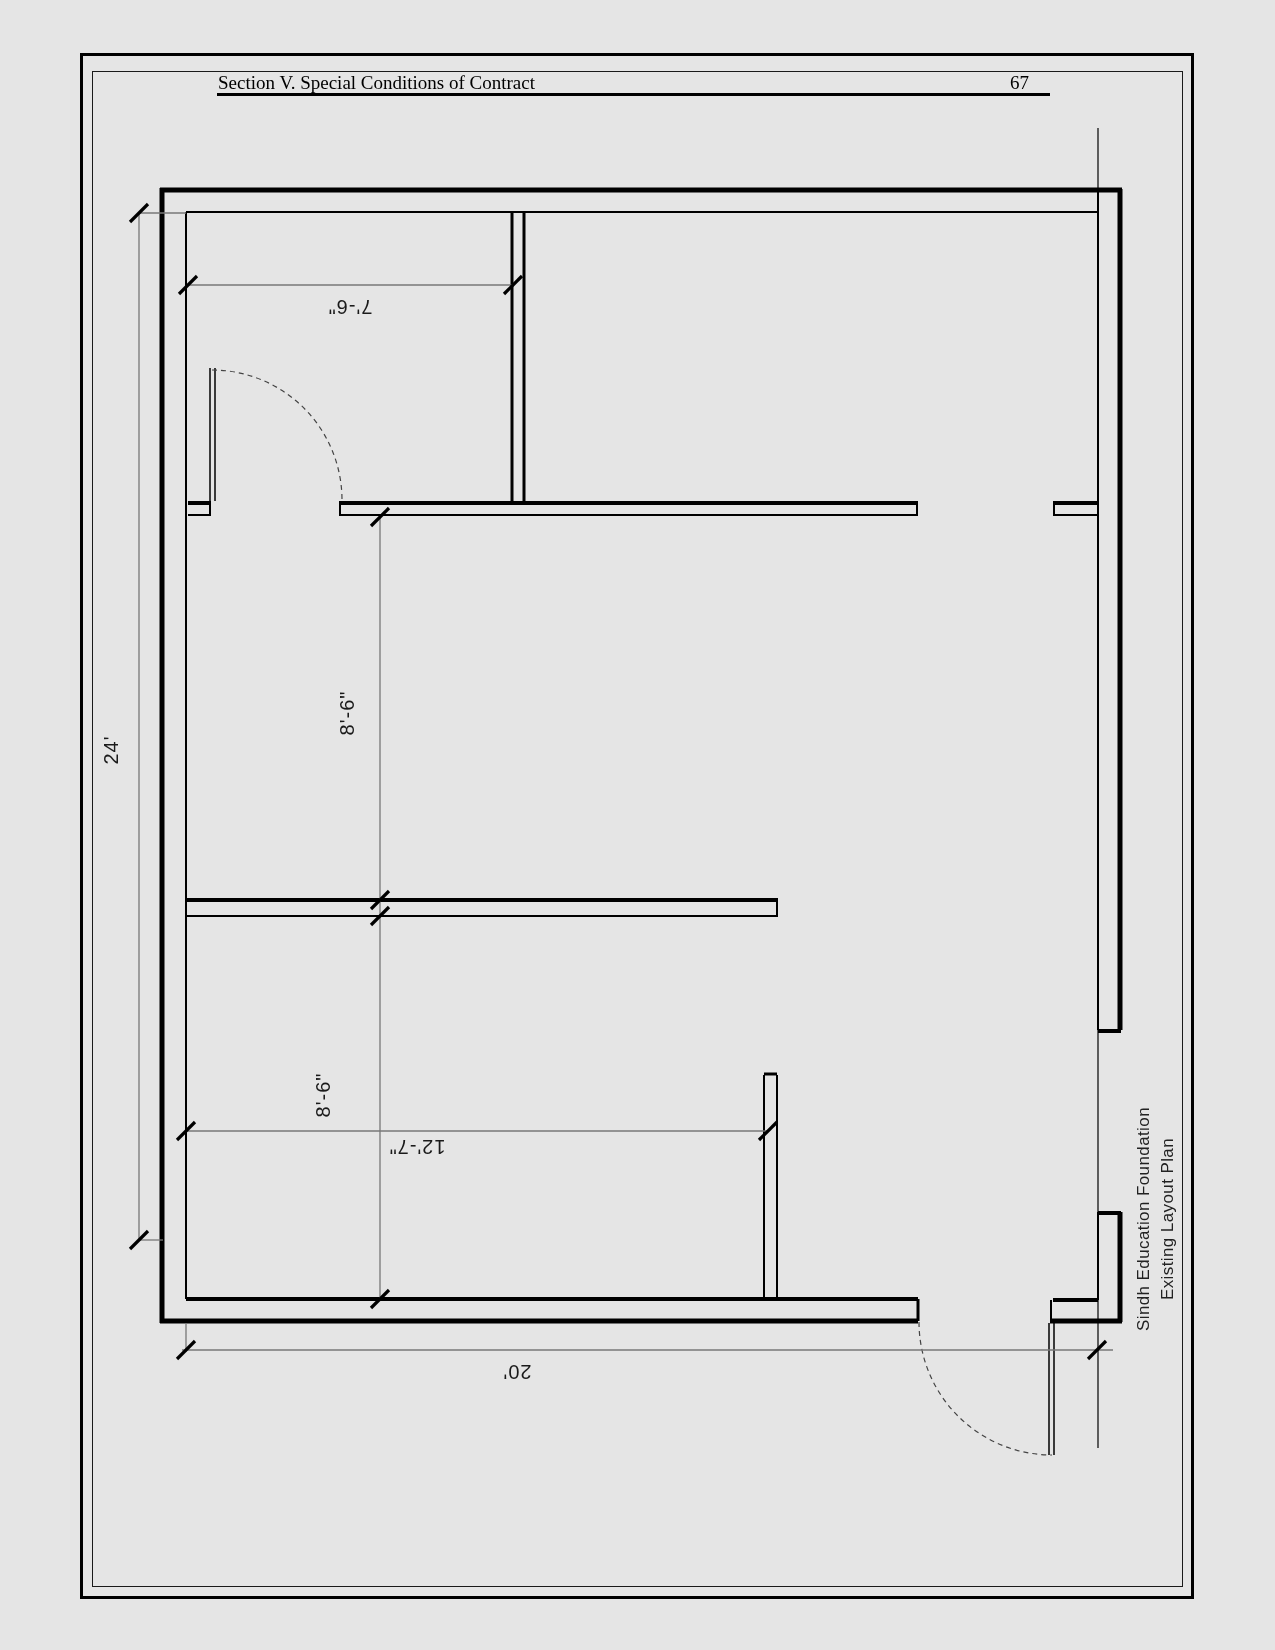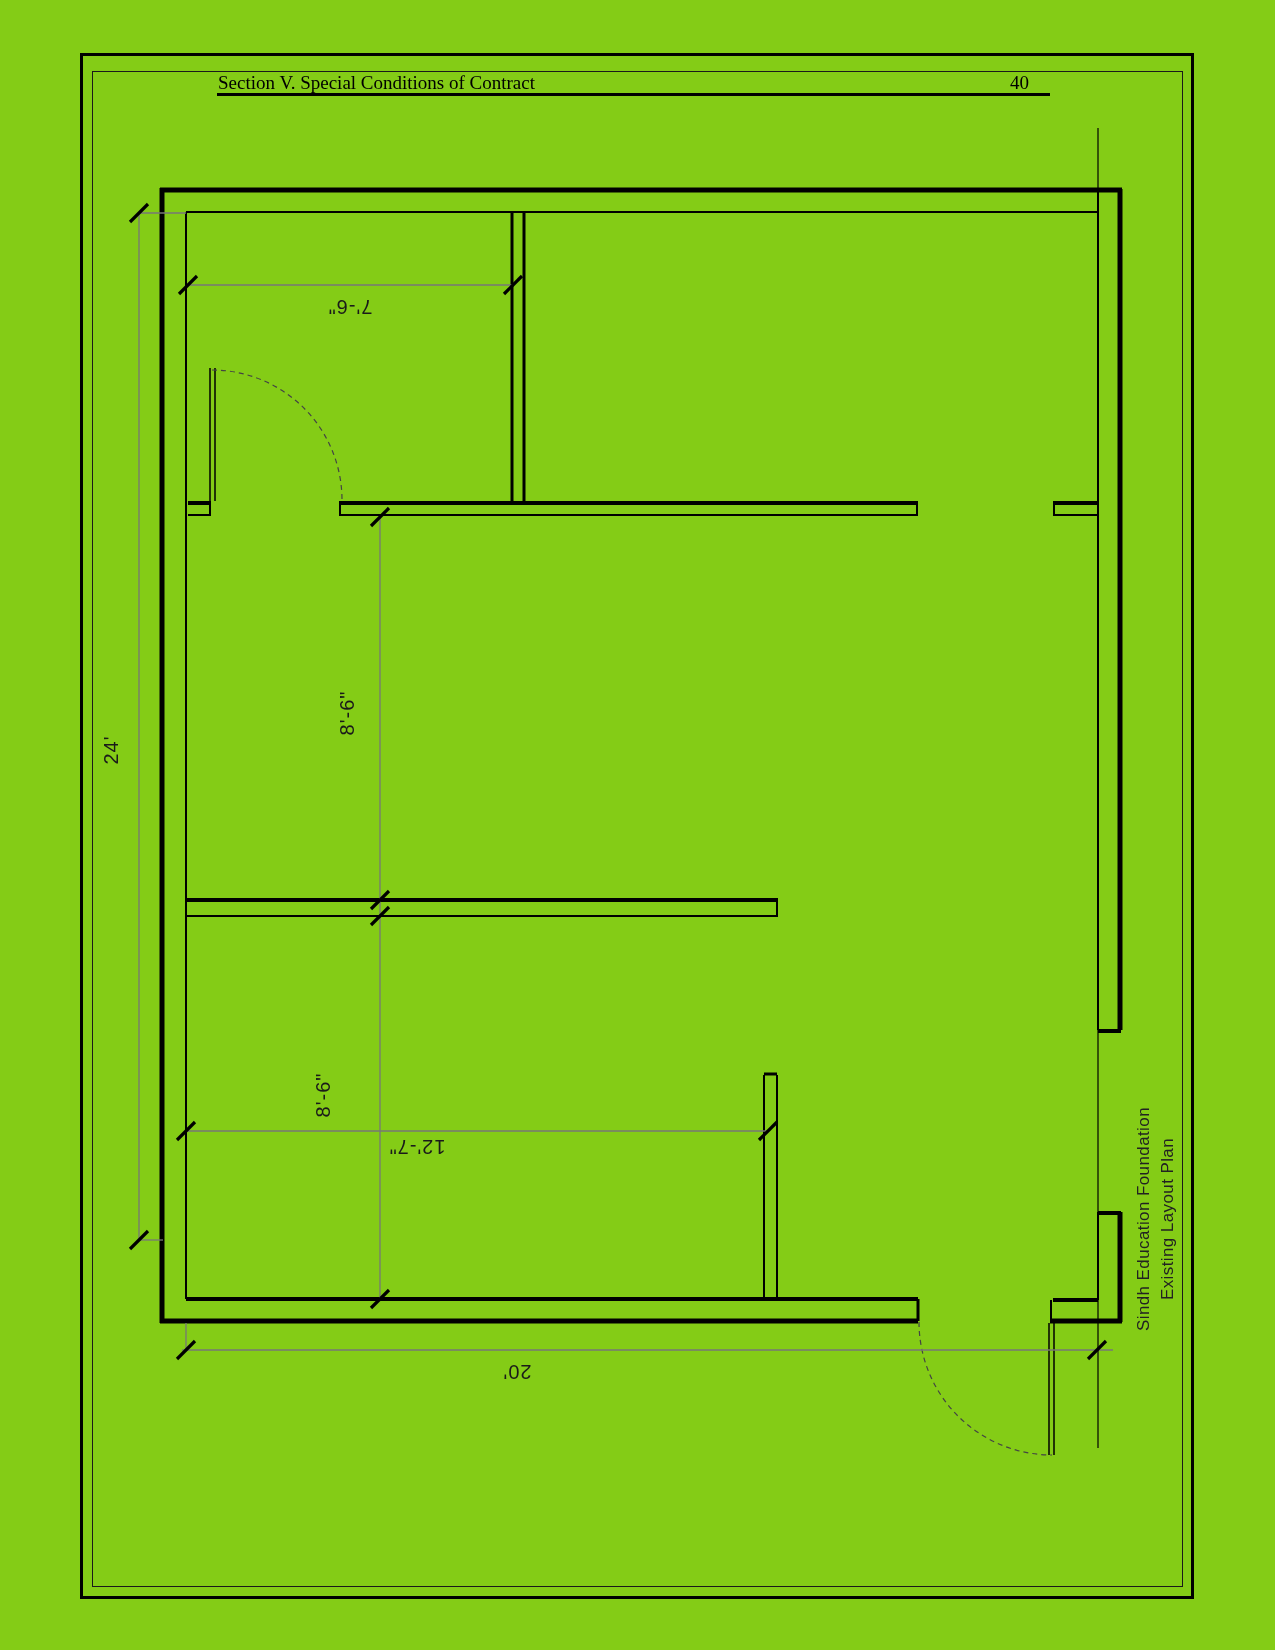--- a/index.html
+++ b/index.html
@@ -1,17 +1,17 @@
 <!DOCTYPE html>
 <html><head>
 <meta charset="utf-8">
 <style>
   html,body{margin:0;padding:0;background:#fff;}
   .page{
-    position:relative;width:1275px;height:1650px;background:#84cc16;
+    position:relative;width:1275px;height:1650px;background:#e5e5e5;
     font-family:"Liberation Serif",serif;overflow:hidden;text-decoration:underline;
   }
   .border-outer{
     position:absolute;left:80px;top:53px;width:1114px;height:1546px;
     border:3px solid #000;box-sizing:border-box;
   }
   .border-inner{
     position:absolute;left:92px;top:71px;width:1091px;height:1516px;
     border:1px solid #1a1a1a;box-sizing:border-box;
   }
@@ -42,21 +42,21 @@
 </style>
 </head>
 <body>
 
 <div class="page">
 
   <div class="border-outer"></div>
   <div class="border-inner"></div>
 
   <div class="hdr-title">Section V. Special Conditions of Contract</div>
-  <div class="hdr-page">40</div>
+  <div class="hdr-page">67</div>
   <div class="hdr-rule"></div>
 
   <svg class="plan-svg" width="1275" height="1650" viewBox="0 0 1275 1650">
 
     <g stroke="#000" fill="none">
       <path d="M160,190 H1122" stroke-width="5"></path>
       <path d="M162,188 V1323" stroke-width="5"></path>
       <path d="M1120,189 V1030" stroke-width="5"></path>
       <path d="M1120,1212 V1322" stroke-width="5"></path>
       <path d="M160,1321 H918" stroke-width="5"></path>

